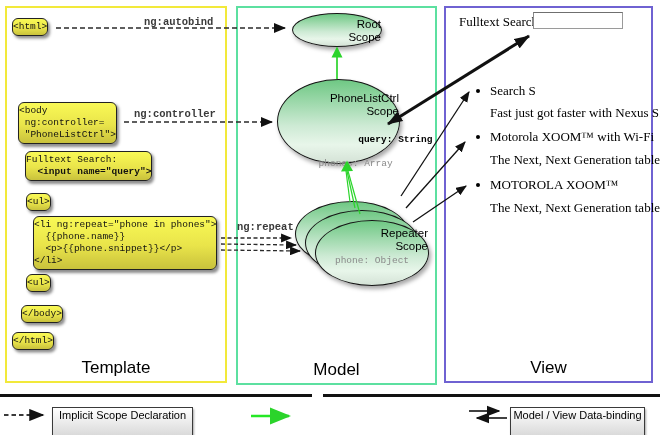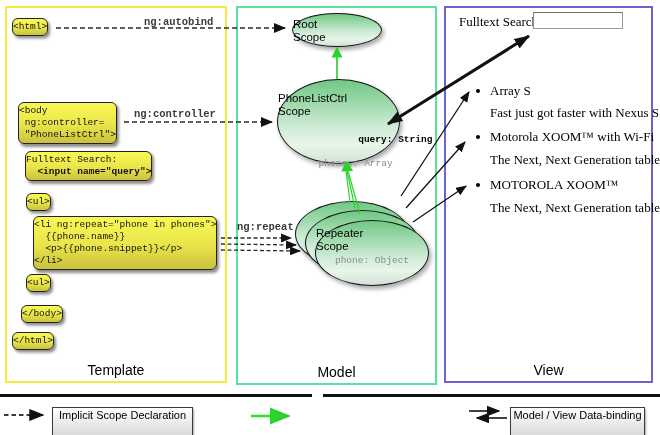--- a/index.html
+++ b/index.html
@@ -4,37 +4,37 @@
 <style>
   html,body{margin:0;padding:0;background:#fff;}
   #canvas{position:relative;width:660px;height:435px;background:#fff;overflow:hidden;
           font-family:"Liberation Sans",sans-serif;}
   
   .col{position:absolute;box-sizing:border-box;background:#fff;}
   .col-template{left:5px;top:6px;width:222px;height:377px;border:2px solid #f2e93a;}
   .col-model{left:236px;top:6px;width:201px;height:379px;border:2px solid #5ce0a0;}
   .col-view{left:444px;top:6px;width:209px;height:377px;border:2px solid #6f62d2;}
   .col-label{position:absolute;bottom:3px;left:0;width:100%;text-align:center;
-             font-size:14px;color:#000;}
+             font-size:17px;color:#000;}
   
   .codebox{position:absolute;background:linear-gradient(180deg,#f9f955 0%,#e9e44a 55%,#c9c23c 100%);
            border:1.5px solid #222;border-radius:6px;
            box-shadow:2px 2.5px 3px rgba(0,0,0,.45);
            font-family:"Liberation Mono","DejaVu Sans Mono",monospace;
            font-size:9.5px;line-height:12px;color:#111;
            padding:2px 0;white-space:pre;}
   .codebox .b{font-weight:bold;}
   
   .arrowlabel{position:absolute;font-family:"Liberation Mono","DejaVu Sans Mono",monospace;
               font-weight:bold;font-size:10.5px;color:#3a3a3a;white-space:nowrap;}
   
   .ellipse{position:absolute;border:1.8px solid #151515;border-radius:50%;box-sizing:border-box;
            background:linear-gradient(180deg,#6fc884 0%,#cdead4 55%,#e8f6ea 78%,#d4e2d6 100%);
            box-shadow:2px 3px 4px rgba(0,0,0,.35);}
-  .ellipse .ename{text-align:left;font-size:11.5px;line-height:13px;color:#000;}
+  .ellipse .ename{text-align:right;font-size:11.5px;line-height:13px;color:#000;}
   .eprops{text-align:center;font-family:"Liberation Mono","DejaVu Sans Mono",monospace;
           font-size:9.5px;line-height:12px;white-space:pre;}
   .eprops .p1{font-weight:bold;color:#000;margin-left:46px;}
   .eprops .p2{color:#8a8a8a;}
   
   .viewtext{position:absolute;font-family:"Liberation Serif",serif;font-size:13px;color:#000;white-space:nowrap;}
   .searchbox{position:absolute;left:533px;top:12px;width:84px;height:15px;
              border:1px solid #9a9a9a;border-top-color:#6f6f6f;border-left-color:#8a8a8a;
              background:#fff;font-size:11px;padding:0 2px;}
   .bullet{position:absolute;width:4px;height:4px;border-radius:50%;background:#000;}
@@ -99,21 +99,21 @@
     <div class="eprops" style="margin-top:4px;">
       <span class="p1">query: String</span><br>
       <span class="p2">phones: Array</span>
     </div>
   </div>
 
   <div class="viewtext" style="left:459px;top:14px;">Fulltext Search:</div>
   <input class="searchbox" type="text" value="" style="">
 
   <span class="bullet" style="left:476px;top:89px;"></span>
-  <div class="viewtext" style="left:490px;top:83px;">Array S</div>
+  <div class="viewtext" style="left:490px;top:83px;">Search S</div>
   <div class="viewtext" style="left:490px;top:105px;">Fast just got faster with Nexus S.</div>
 
   <span class="bullet" style="left:476px;top:135px;"></span>
   <div class="viewtext" style="left:490px;top:129px;text-align:right;">Motorola XOOM™ with Wi-Fi</div>
   <div class="viewtext" style="left:490px;top:152px;">The Next, Next Generation tablet.</div>
 
   <span class="bullet" style="left:476px;top:183px;"></span>
   <div class="viewtext" style="left:490px;top:177px;">MOTOROLA XOOM™</div>
   <div class="viewtext" style="left:490px;top:200px;">The Next, Next Generation tablet.</div>
 

